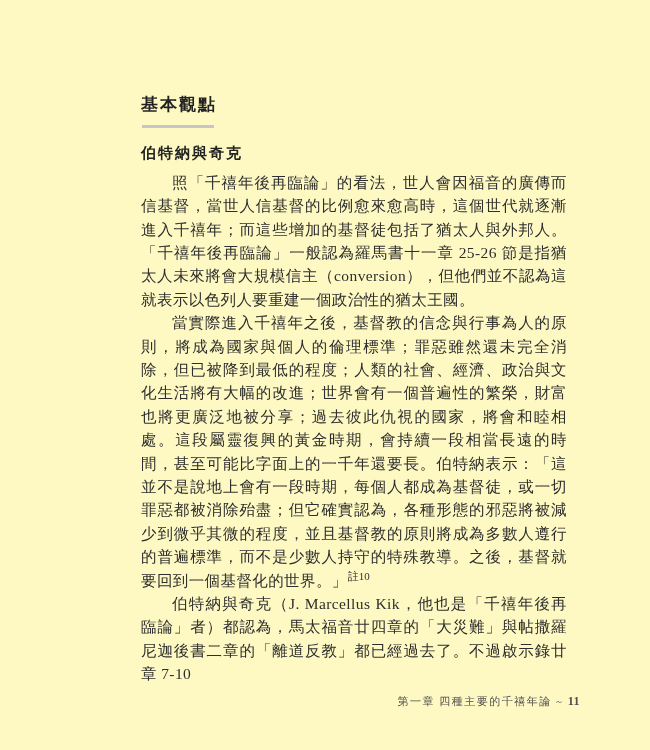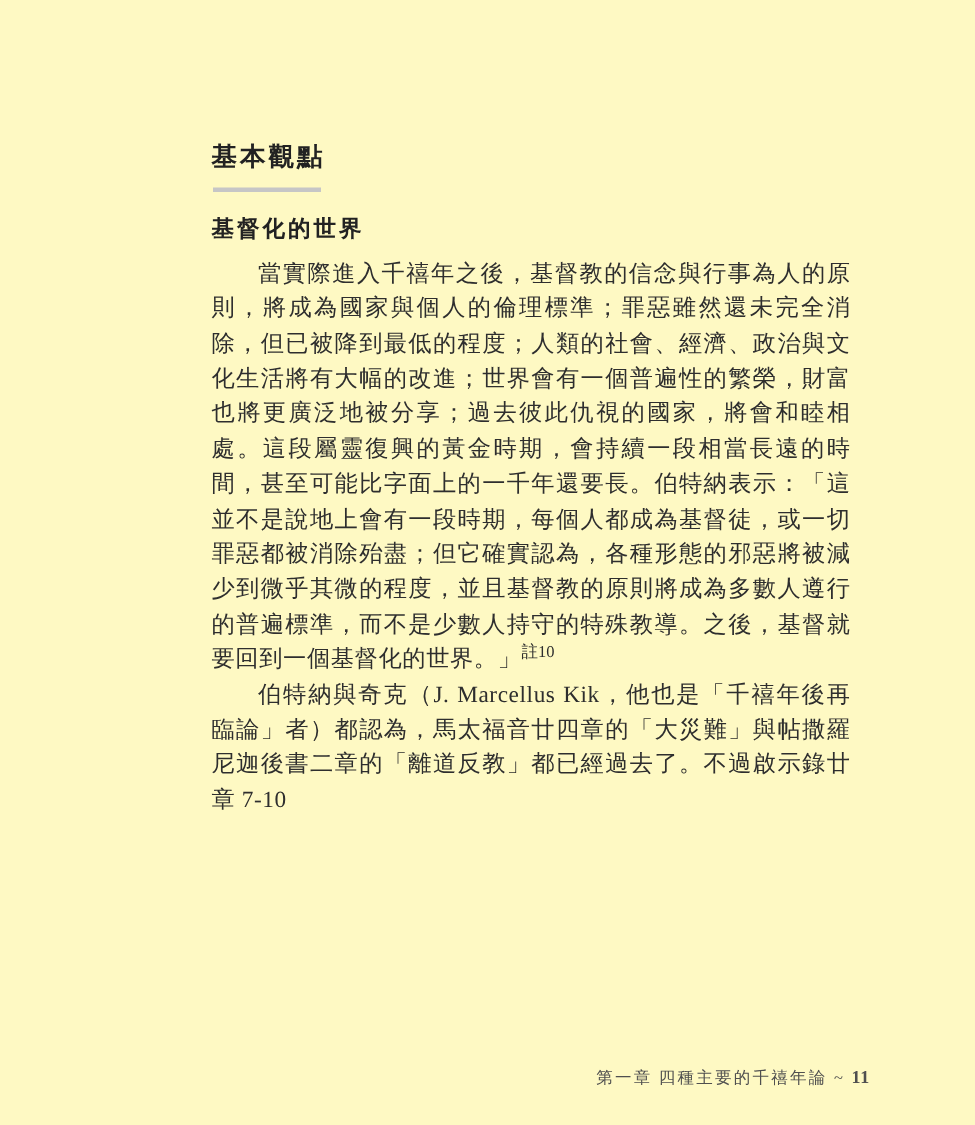--- a/index.html
+++ b/index.html
@@ -61,21 +61,21 @@
   .note-ref {
     font-size: 11px;
     vertical-align: super;
     line-height: 0;
     letter-spacing: 0;
     color: #2e2e2e;
   }
   .footer {
     position: absolute;
     right: 85px;
-    bottom: 24px;
+    bottom: 41px;
     font-size: 11px;
     letter-spacing: 1.5px;
     color: #4f4f4f;
     white-space: nowrap;
     margin-left: 24px;
   }
   .footer .page-num {
     font-weight: bold;
     font-size: 12px;
     letter-spacing: 0.5px;
@@ -84,22 +84,23 @@
 </head>
 <body>
 
 <div class="page">
   <div class="content">
 
     <h1 class="section-heading">基本觀點</h1>
 
     <div class="heading-divider"></div>
 
-    <h2 class="subsection-heading">基督化的世界</h2>
+    <h2 class="subsection-heading">伯特納與奇克</h2>
 
+    <p class="para">照「千禧年後再臨論」的看法，世人會因福音的廣傳而信基督，當世人信基督的比例愈來愈高時，這個世代就逐漸進入千禧年；而這些增加的基督徒包括了猶太人與外邦人。「千禧年後再臨論」一般認為羅馬書十一章 25-26 節是指猶太人未來將會大規模信主（conversion），但他們並不認為這就表示以色列人要重建一個政治性的猶太王國。</p>
 
     <p class="para"><span>當實際進入千禧年之後，基督教的信念與行事為人的原則，將成為國家與個人的倫理標準；罪惡雖然還未完全消除，但已被降到最低的程度；人類的社會、經濟、政治與文化生活將有大幅的改進；世界會有一個普遍性的繁榮，財富也將更廣泛地被分享；過去彼此仇視的國家，將會和睦相處。這段屬靈復興的黃金時期，會持續一段相當長遠的時間，甚至可能比字面上的一千年還要長。伯特納表示：「這並不是說地上會有一段時期，每個人都成為基督徒，或一切罪惡都被消除殆盡；但它確實認為，各種形態的邪惡將被減少到微乎其微的程度，並且基督教的原則將成為多數人遵行的普遍標準，而不是少數人持守的特殊教導。之後，基督就要回到一個基督化的世界。」</span><span class="note-ref">註10</span></p>
 
 
     <p class="para">伯特納與奇克（J. Marcellus Kik，他也是「千禧年後再臨論」者）都認為，馬太福音廿四章的「大災難」與帖撒羅尼迦後書二章的「離道反教」都已經過去了。不過啟示錄廿章 7-10</p>
 
   </div>
 
   <div class="footer">
     <span>第一章 四種主要的千禧年論</span>

